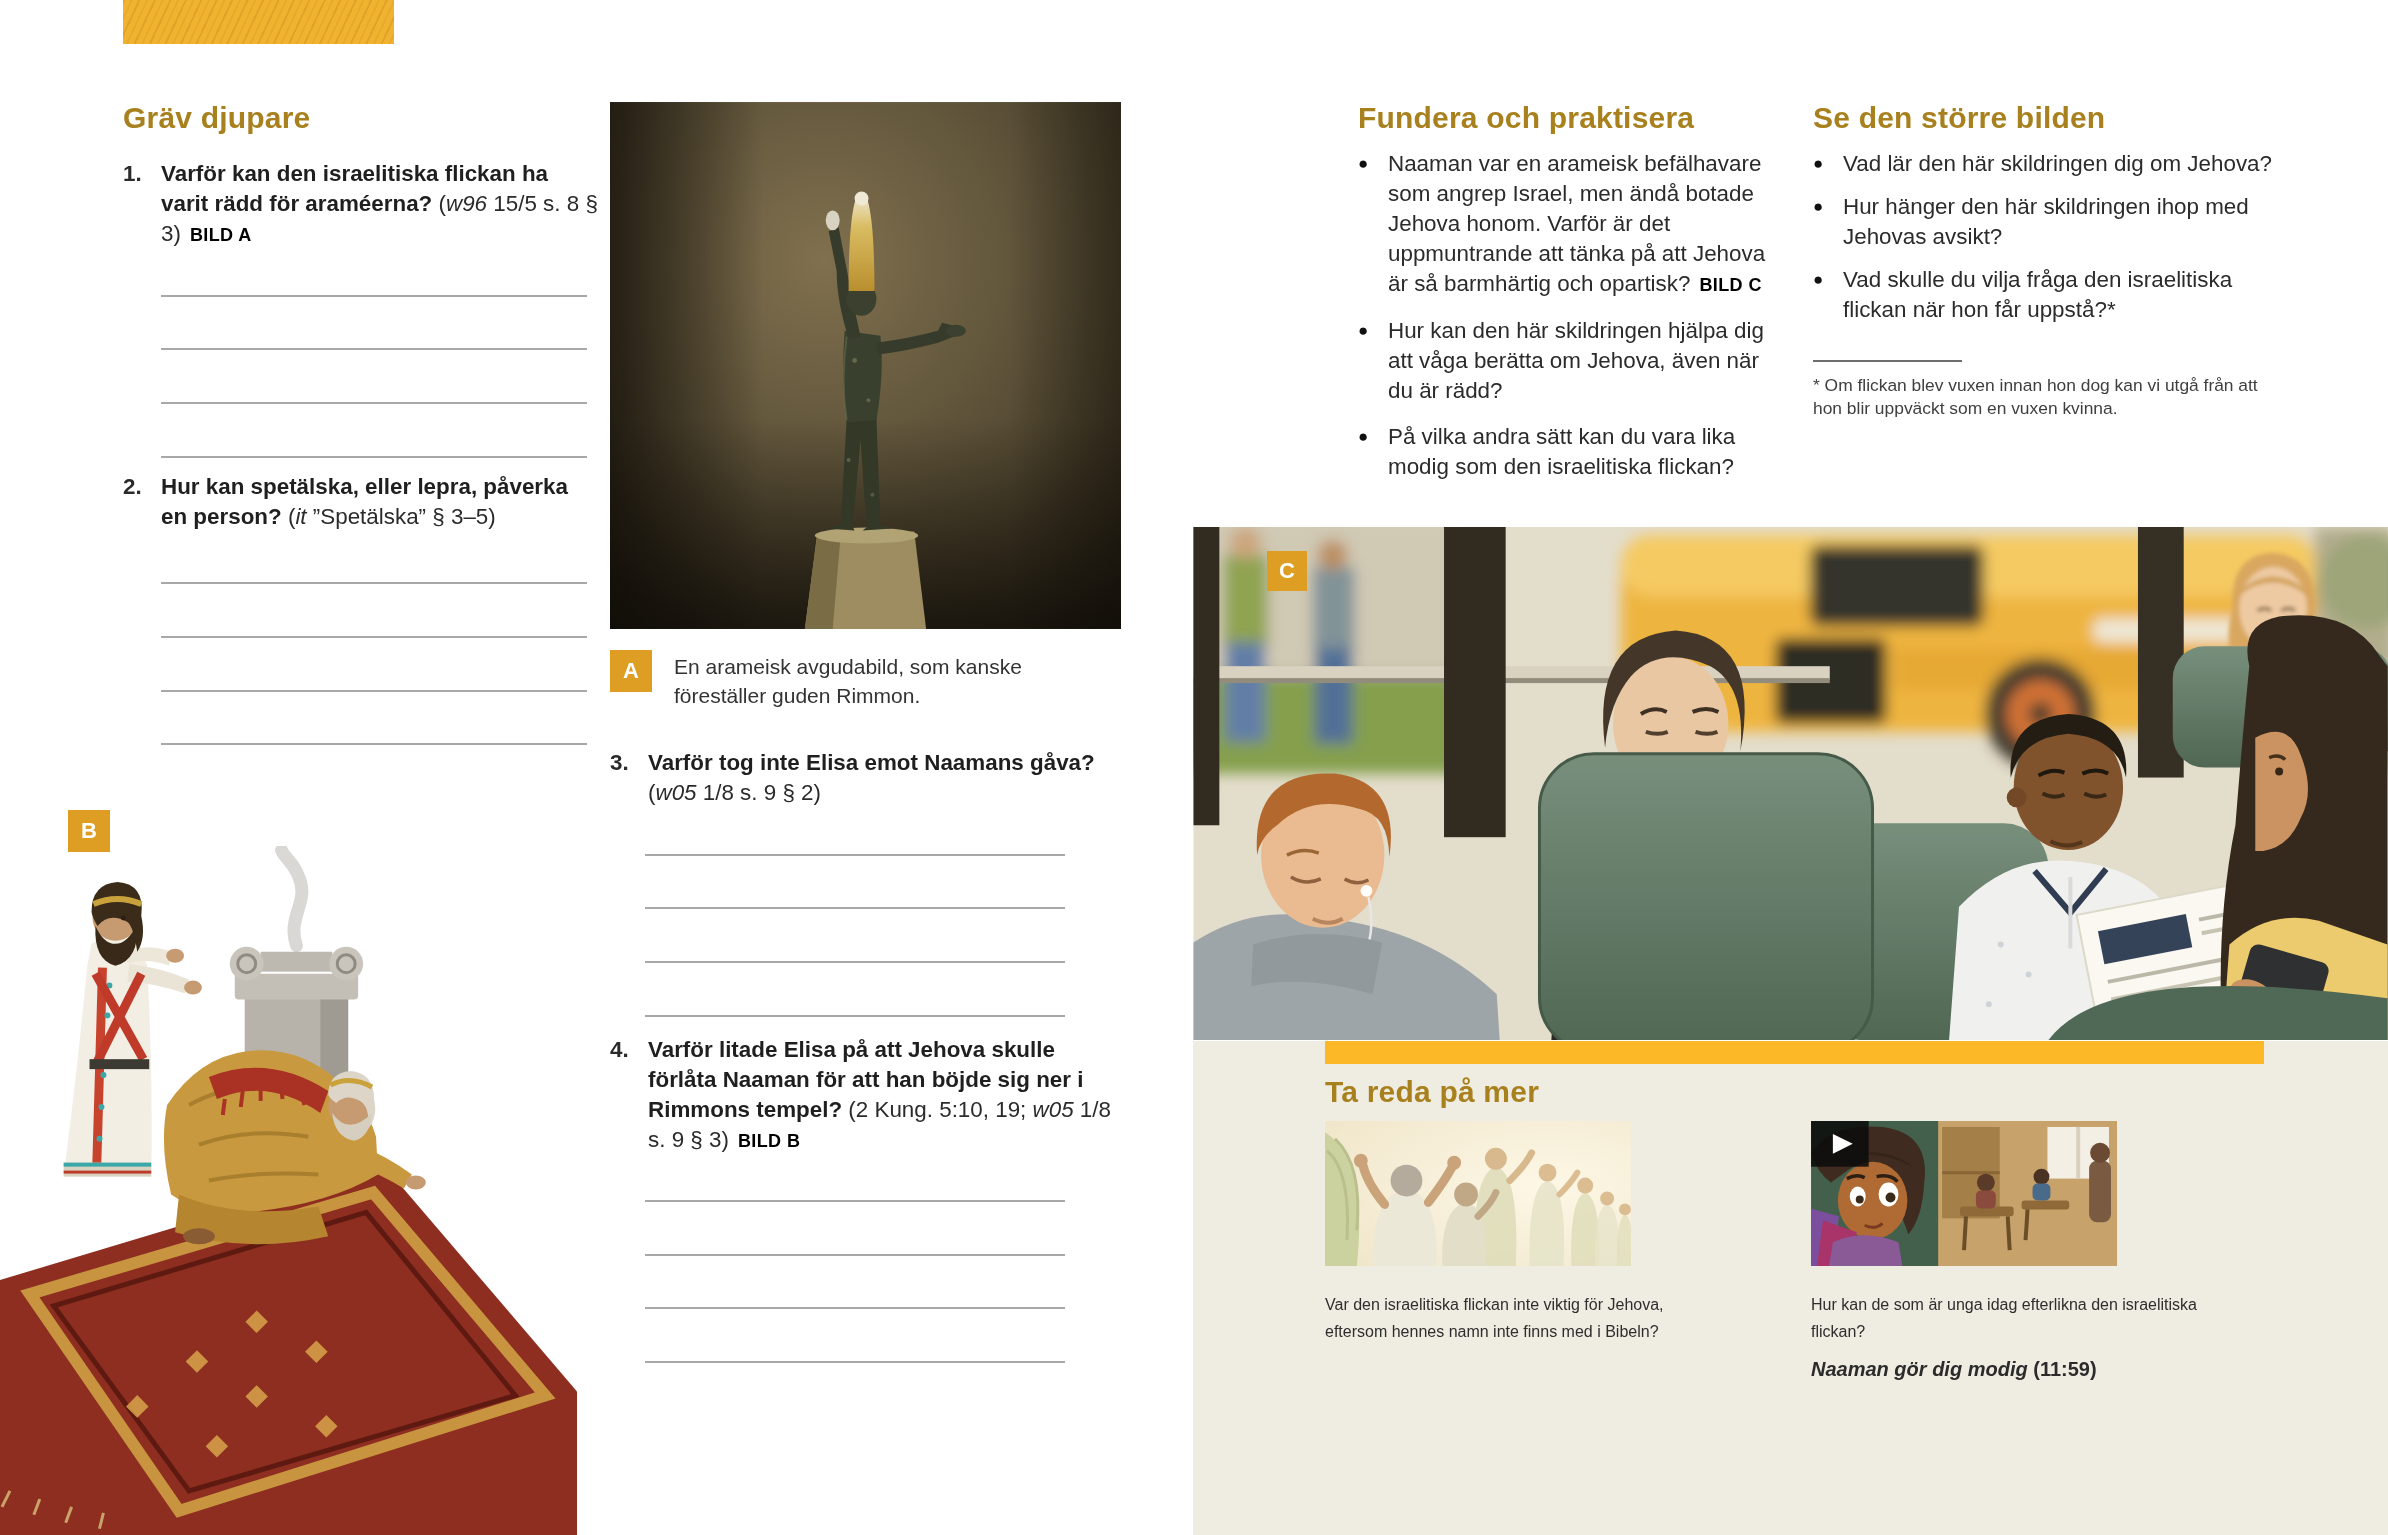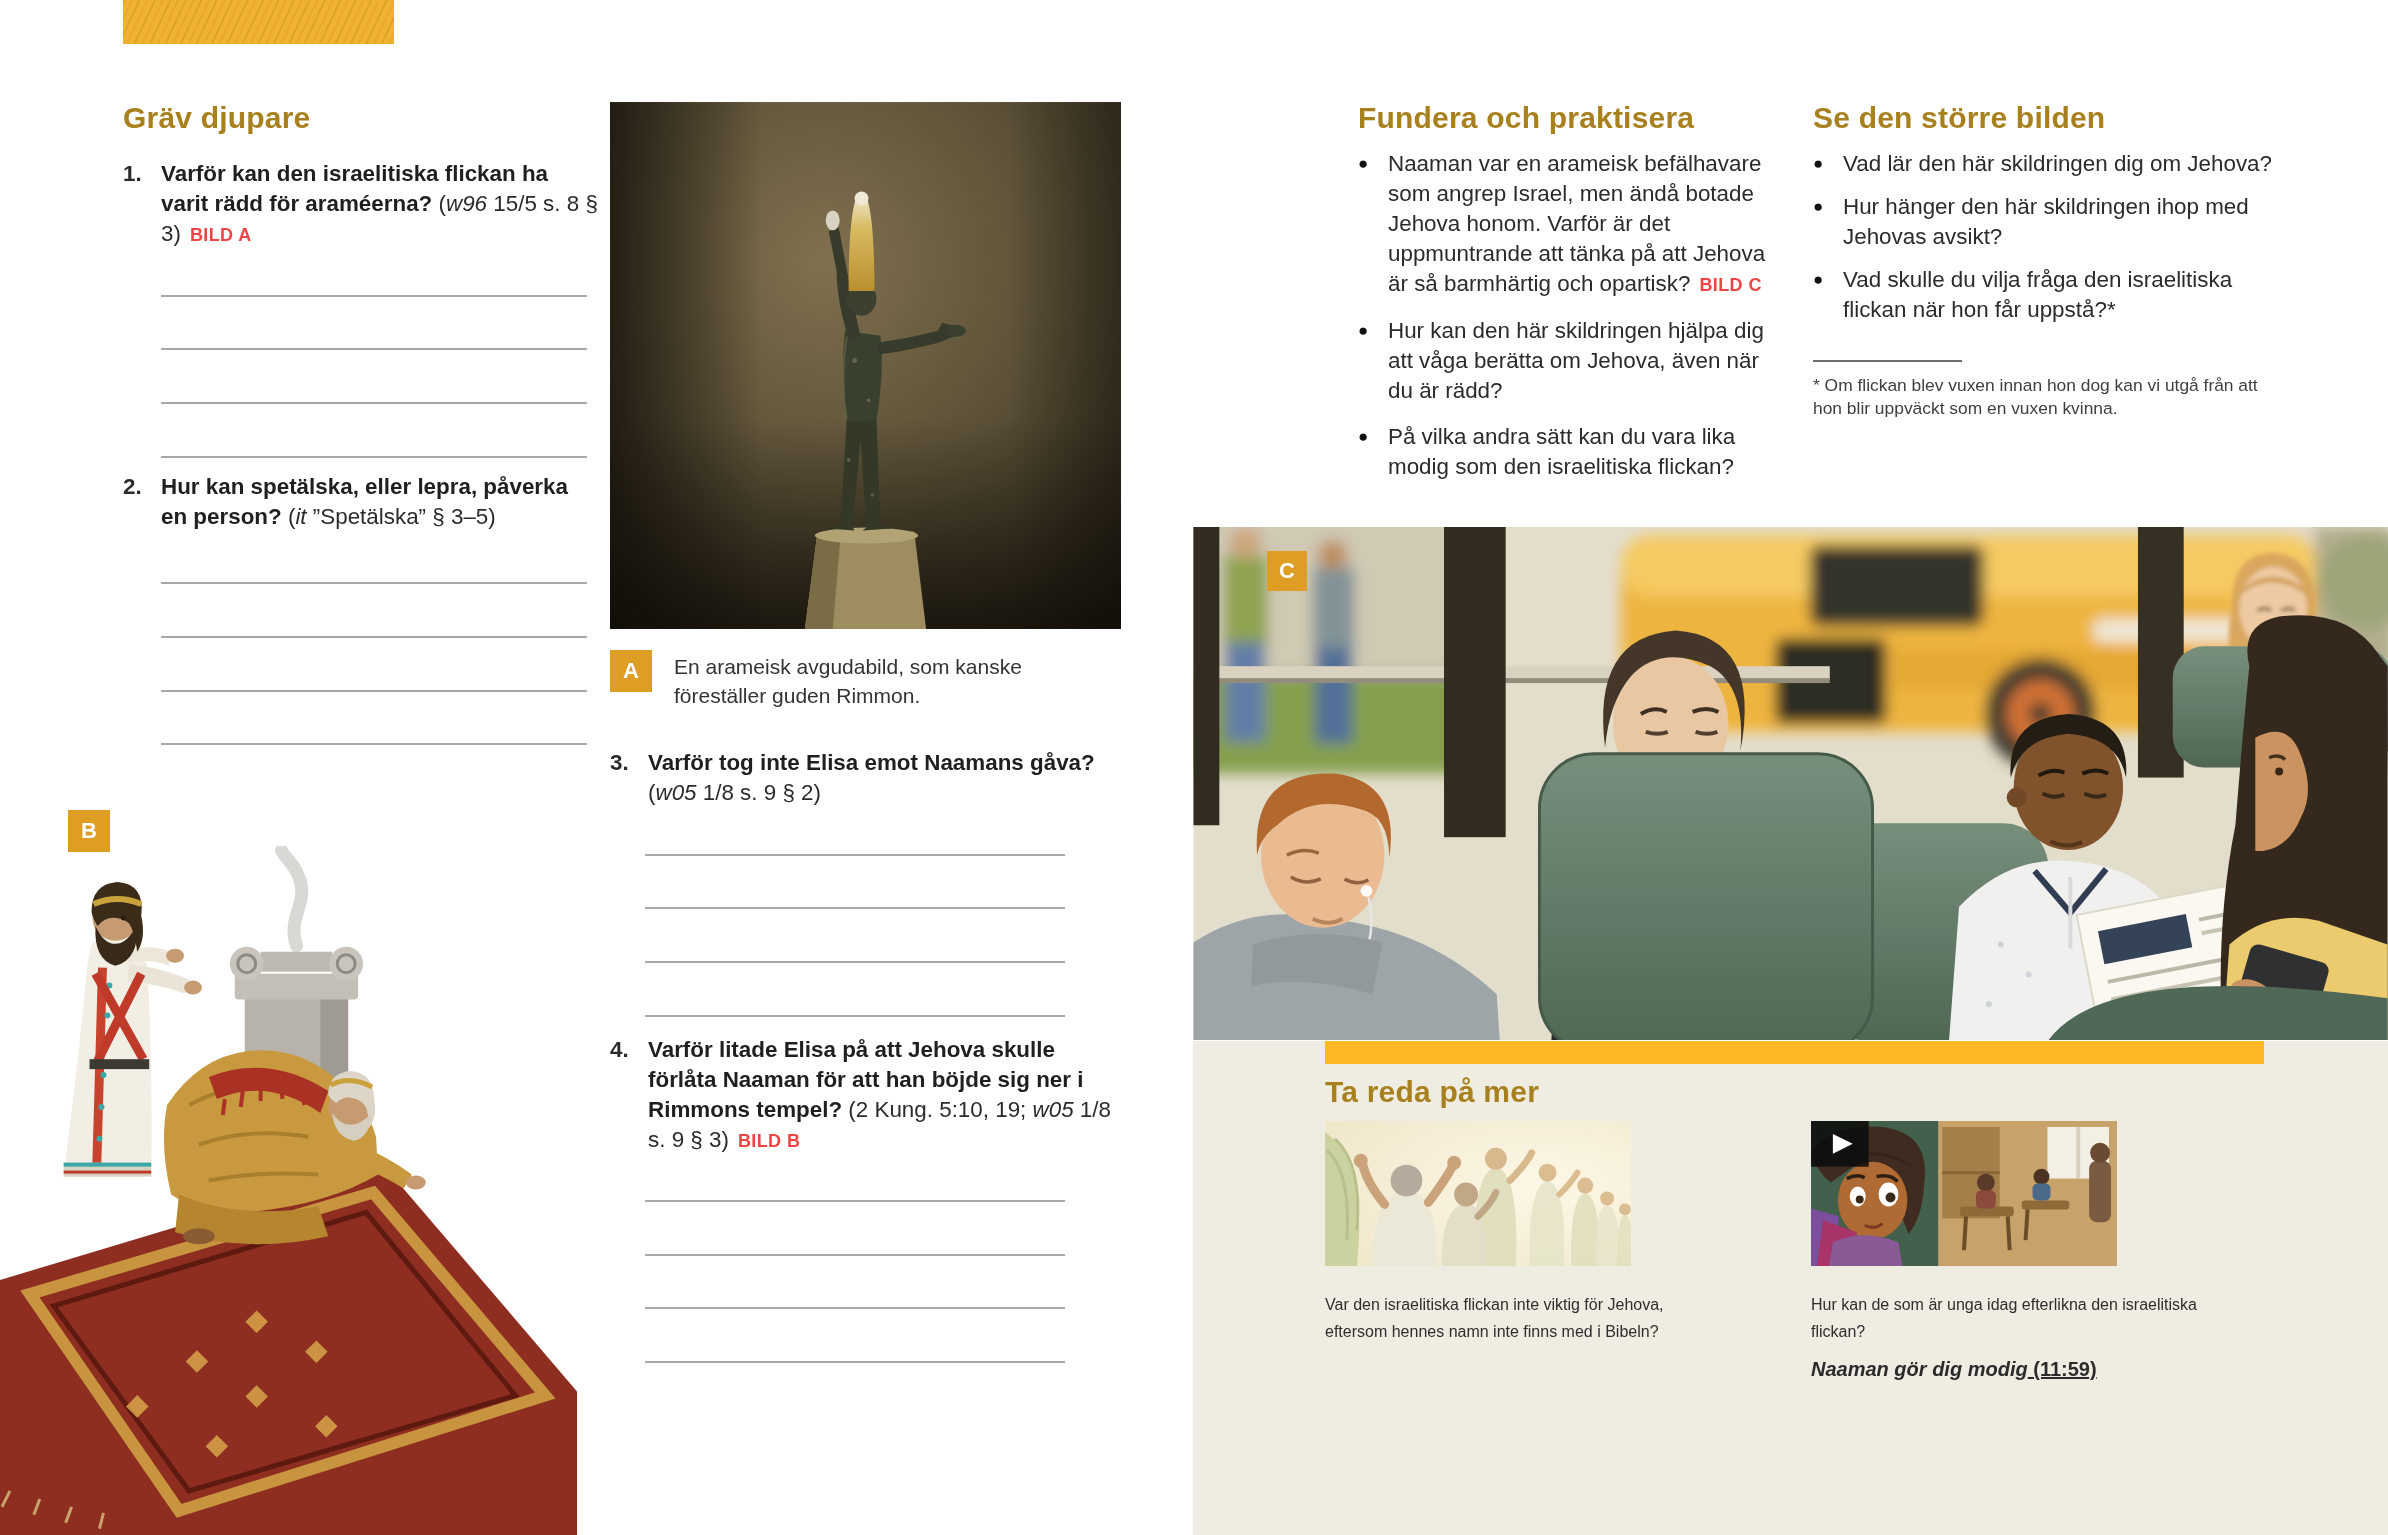--- a/index.html
+++ b/index.html
@@ -7,37 +7,37 @@
         font-family:"Liberation Sans","DejaVu Sans",sans-serif;color:#2b2b2b;}
   .abs{position:absolute;}
   .band{background:#f1b230;
         background-image:repeating-linear-gradient(115deg,rgba(164,112,16,.22) 0 2px,rgba(0,0,0,0) 2px 7px,rgba(164,112,16,.12) 7px 9px,rgba(0,0,0,0) 9px 14px);}
   h2.sec{margin:0;font-size:30px;font-weight:bold;color:#a8811e;letter-spacing:0.2px;}
   .q{display:flex;}
   .qnum{flex:0 0 38px;font-weight:bold;font-size:22.4px;line-height:30px;}
   .qtext{font-size:22.4px;line-height:30px;}
   .qtext b{color:#1f1f1f;}
   .ref{font-weight:normal;color:#2b2b2b;}
-  .bild{font-weight:bold;font-size:18px;color:#ef4444;letter-spacing:0.4px;margin-left:9px;cursor:pointer;white-space:nowrap;}
+  .bild{font-weight:bold;font-size:18px;color:#000000;letter-spacing:0.4px;margin-left:9px;cursor:pointer;white-space:nowrap;}
   .ln{border-bottom:2px solid #a8a8a8;height:0;}
   .lbl{background:#dd9e23;color:#ffffff;font-weight:bold;font-size:22px;display:flex;align-items:center;justify-content:center;}
   .cap{font-size:21px;line-height:29px;color:#333333;}
   .bul{display:flex;margin-bottom:16px;}
   .bul .blt{flex:0 0 30px;font-size:17px;line-height:30px;color:#111;}
   .bul .btx{font-size:22.4px;line-height:30px;}
   .se .bul{margin-bottom:13px;}
   .fnsep{border-top:2px solid #6e6e6e;}
   .fn{font-size:17.4px;line-height:23px;color:#3f3f3f;}
   .beige{background:#efece2;}
   .ybar{background:#fcb826;}
   .tcap{font-size:16px;line-height:27px;color:#2e2e2e;}
   .tlink{font-size:19px;line-height:27px;font-weight:bold;color:#1f1f1f;margin-top:11px;cursor:pointer;}
   .vtitle{font-size:20px;line-height:27px;margin-top:11px;}
   .vtitle .it{font-style:italic;font-weight:bold;}
-  .vtitle .dur{font-weight:bold;text-decoration:underline;}
+  .vtitle .dur{font-weight:bold;}
   svg{display:block;}
 </style>
 </head>
 <body>
 
 <div id="page">
 
   <div class="abs band" style="left:123px;top:0;width:271px;height:44px"></div>
 
   <h2 class="sec abs" style="left:123px;top:101px">Gräv djupare</h2>

